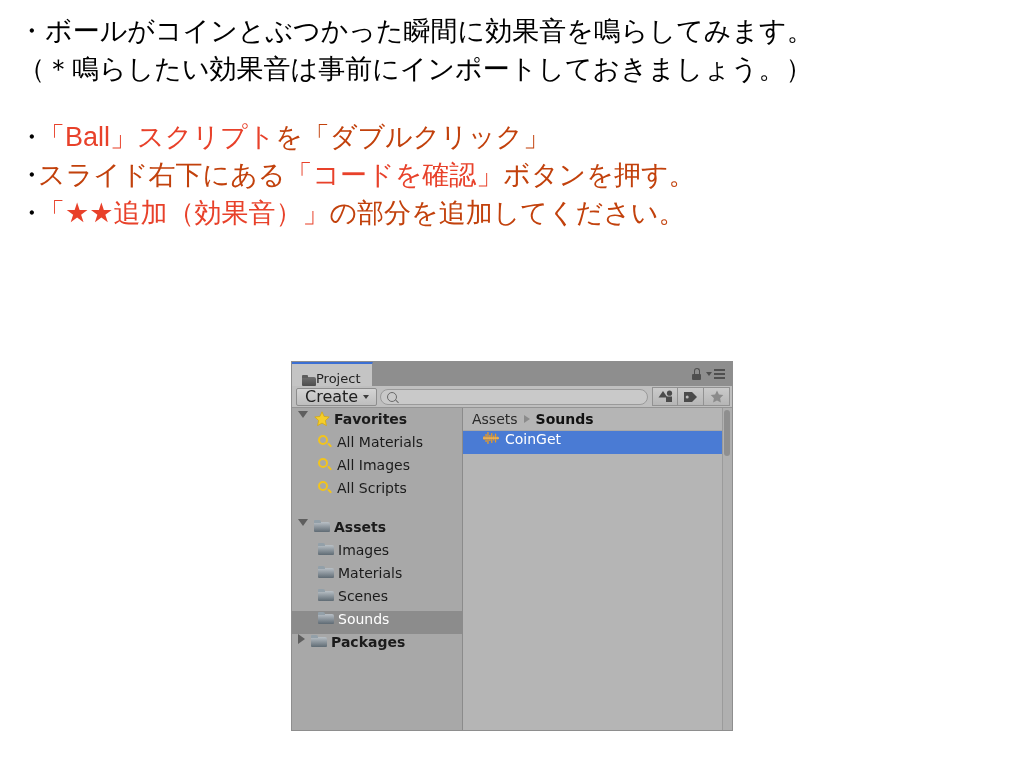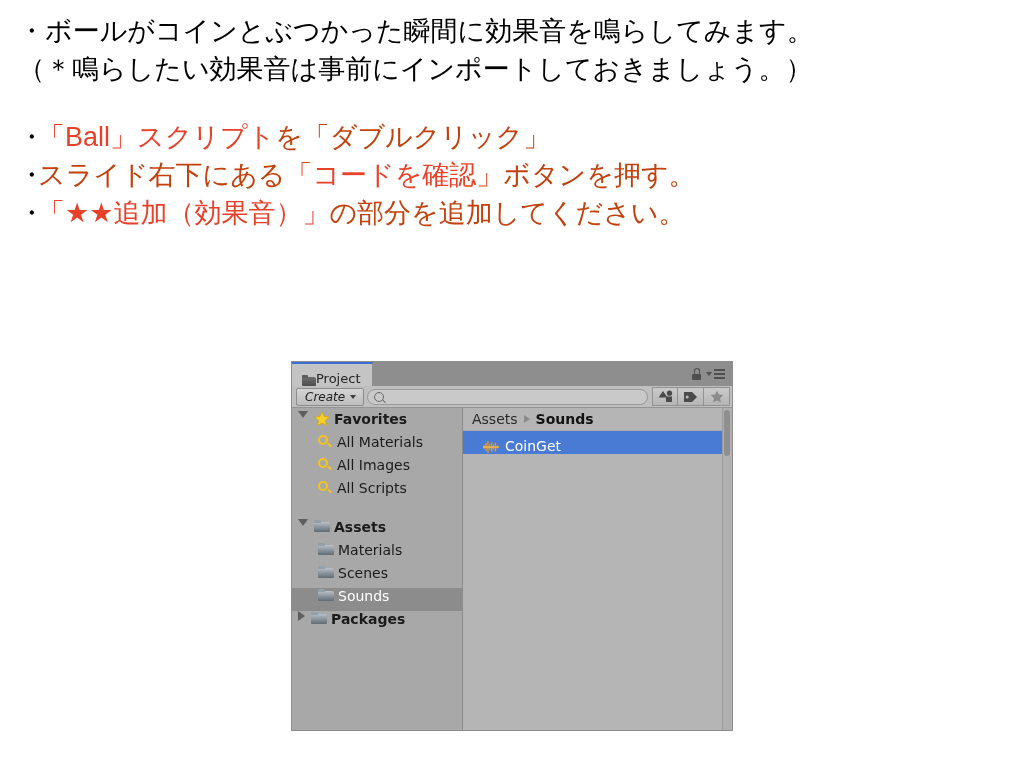--- a/index.html
+++ b/index.html
@@ -158,21 +158,21 @@
     padding: 0 7px 0 8px;
     background: linear-gradient(#d4d4d4, #bdbdbd);
     border: 1px solid #8d8d8d;
     border-radius: 2px;
     display: flex;
     align-items: center;
     gap: 5px;
     box-sizing: border-box;
     cursor: pointer;
   }
-  .create-btn span.lbl { font-size: 12px; color: #202020; font-style: italic; }
+  .create-btn span.lbl { font-size: 16px; color: #202020; }
   .create-btn .caret-dn {
     width: 0; height: 0;
     border-left: 3.5px solid transparent;
     border-right: 3.5px solid transparent;
     border-top: 4px solid #3d3d3d;
   }
   .search-box {
     flex: 1;
     height: 16px;
     margin-right: 4px;
@@ -345,21 +345,21 @@
   .crumb-sep {
     width: 0; height: 0;
     border-top: 4.5px solid transparent;
     border-bottom: 4.5px solid transparent;
     border-left: 6px solid #8b8b8b;
   }
 
   .asset-row {
     height: 23px;
     display: flex;
-    align-items: flex-end;
+    align-items: flex-start;
     padding-left: 20px;
     gap: 6px;
     font-size: 14px;
     color: #1b1b1b;
     box-sizing: border-box;
     cursor: pointer;
   }
   .asset-row.selected { background: #4A7BD4; color: #ffffff; }
 
   .wave-icon {
@@ -483,20 +483,24 @@
       </div>
 
       <div class="tree-spacer"></div>
 
       <div class="tree-row bold">
         <span class="disc open"></span>
         <span class="folder-icon"></span>
         <span>Assets</span>
       </div>
 
+      <div class="tree-row indent1">
+        <span class="folder-icon"></span>
+        <span>Images</span>
+      </div>
       <div class="tree-row indent1">
         <span class="folder-icon"></span>
         <span>Materials</span>
       </div>
       <div class="tree-row indent1">
         <span class="folder-icon"></span>
         <span>Scenes</span>
       </div>
       <div class="tree-row indent1 selected">
         <span class="folder-icon"></span>

